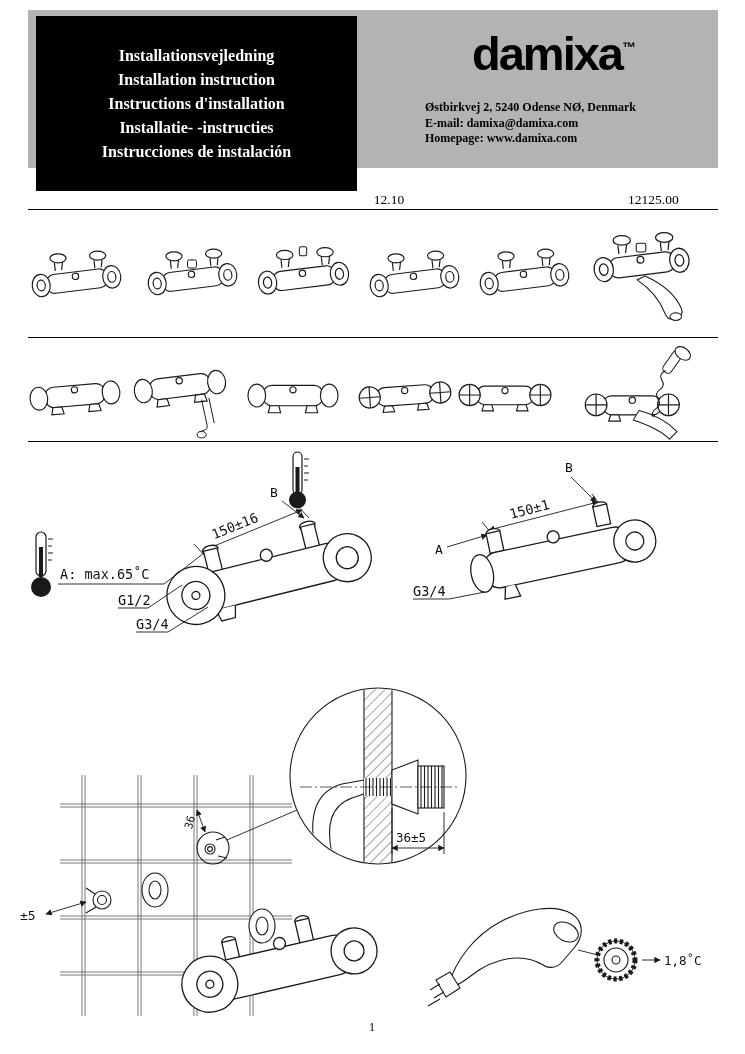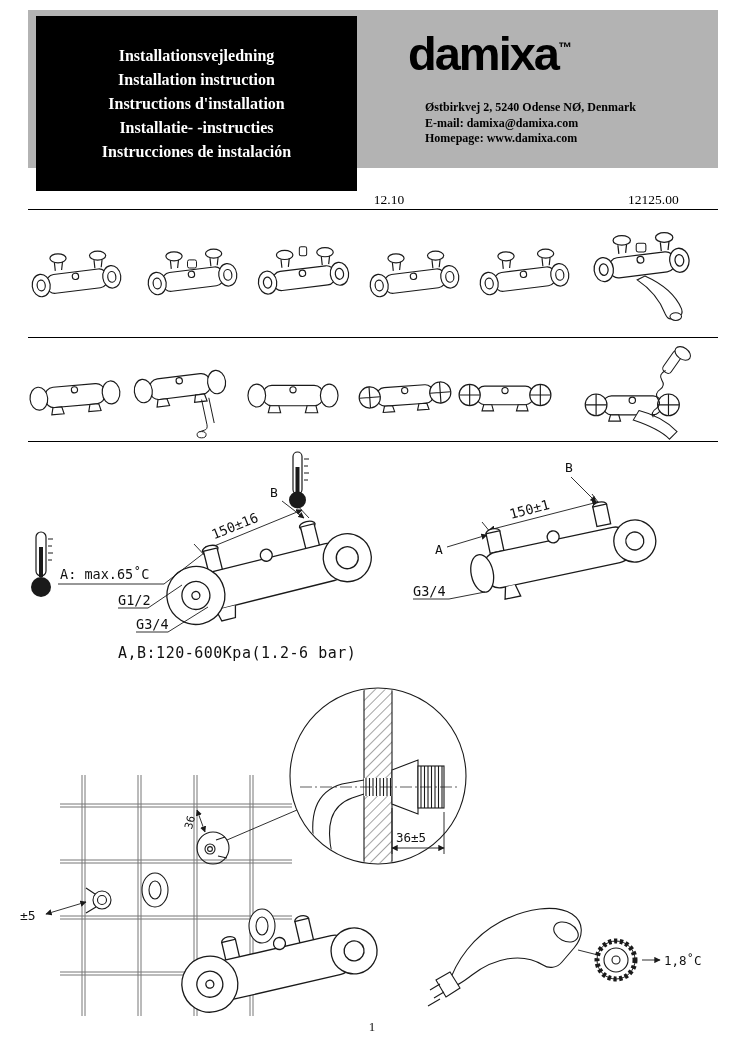--- a/index.html
+++ b/index.html
@@ -4,21 +4,21 @@
 <style>
   *{margin:0;padding:0;box-sizing:border-box}
   html,body{background:#ffffff}
   .page{position:relative;width:745px;height:1054px;background:#fff;overflow:hidden;
         font-family:"Liberation Serif",serif;color:#111}
   .abs{position:absolute}
   .band{left:28px;top:10px;width:690px;height:158px;background:#b3b3b3}
   .langbox{left:36px;top:16px;width:321px;height:175px;background:#000000;color:#fff;
            display:flex;flex-direction:column;justify-content:center;text-align:center}
   .langbox div{font-size:16px;font-weight:bold;line-height:24px;white-space:nowrap}
-  .brand{left:408px;top:30px;width:292px;font-family:"Liberation Sans",sans-serif;
+  .brand{left:408px;top:30px;width:292px;text-align:center;font-family:"Liberation Sans",sans-serif;
          font-weight:bold;font-size:47px;letter-spacing:-2px;color:#000;line-height:1}
   .brand sup{font-size:14px;letter-spacing:0;vertical-align:18px}
   .contact{left:425px;top:100px;font-size:12px;font-weight:bold;line-height:15.5px;color:#000}
   .meta{font-size:13.5px;color:#000}
   .rev{left:344px;top:192px;width:90px;text-align:center}
   .docno{left:628px;top:192px;width:84px;}
   .rule{left:28px;width:690px;border-top:1.5px solid #000;height:0}
   .prod{display:block}
   .ln{fill:none;stroke:#1a1a1a;stroke-width:1.1}
   .wln{fill:#fff;stroke:#1a1a1a;stroke-width:1.1}
@@ -224,21 +224,20 @@
         <ellipse cx="76" cy="106" rx="11" ry="19"></ellipse>
         <circle cx="232" cy="106" r="21"></circle>
         <circle cx="232" cy="106" r="9"></circle>
       </g>
     </g>
 
     <text class="cad" x="8" y="144" font-size="13.5">G3/4</text>
     <path class="dim" d="M8 147 H44 L80 140"></path>
   </svg>
 
-  <div class="abs note">A,B:120-600Kpa(1.2-6 bar)</div>
 
   <svg class="abs" style="left:0;top:668px" width="745" height="350" viewBox="0 0 745 350">
 
     <g class="grid">
       <path d="M82 107V348M85 107V348M138 107V348M141 107V348M194 107V348M197 107V348M250 107V348M253 107V348"></path>
       <path d="M60 136H292M60 139H292M60 192H292M60 195H292M60 248H292M60 251H292M60 304H292M60 307H292"></path>
     </g>
 
     <g>
       <circle cx="102" cy="232" r="9" class="wln"></circle>

